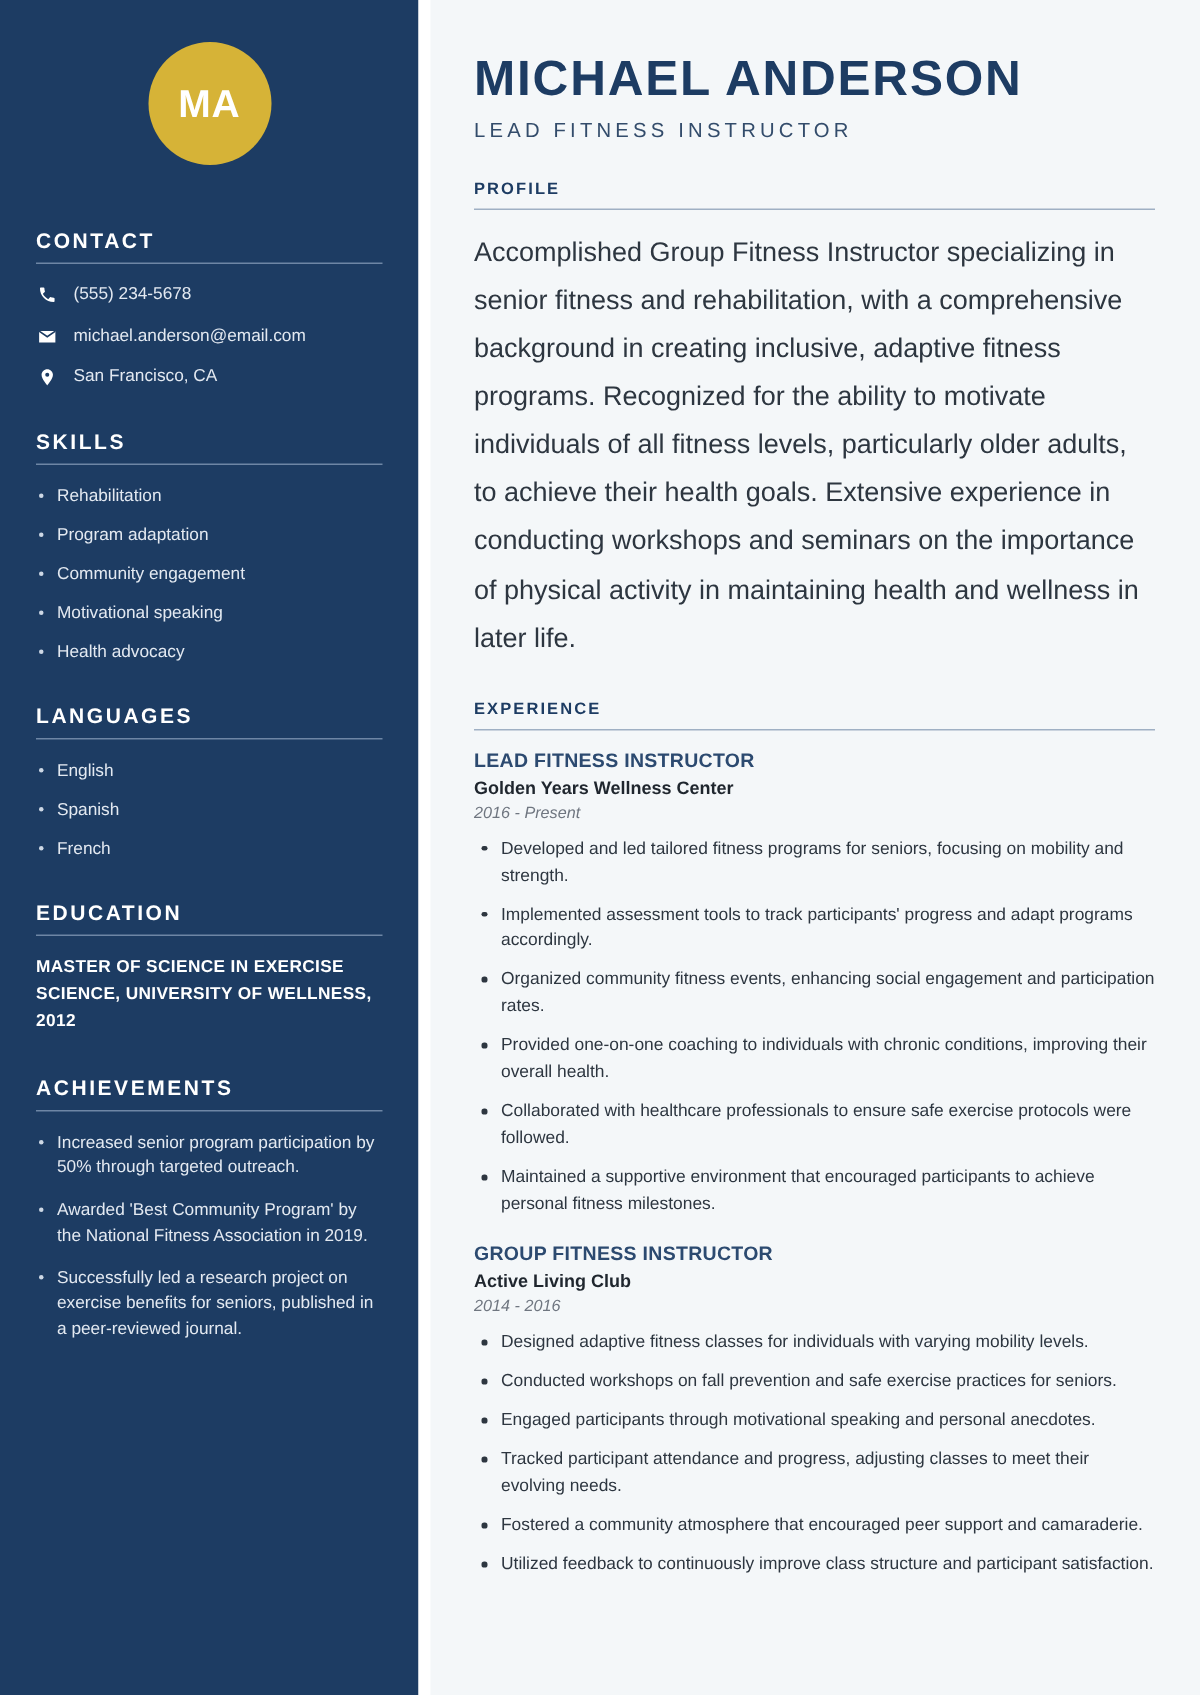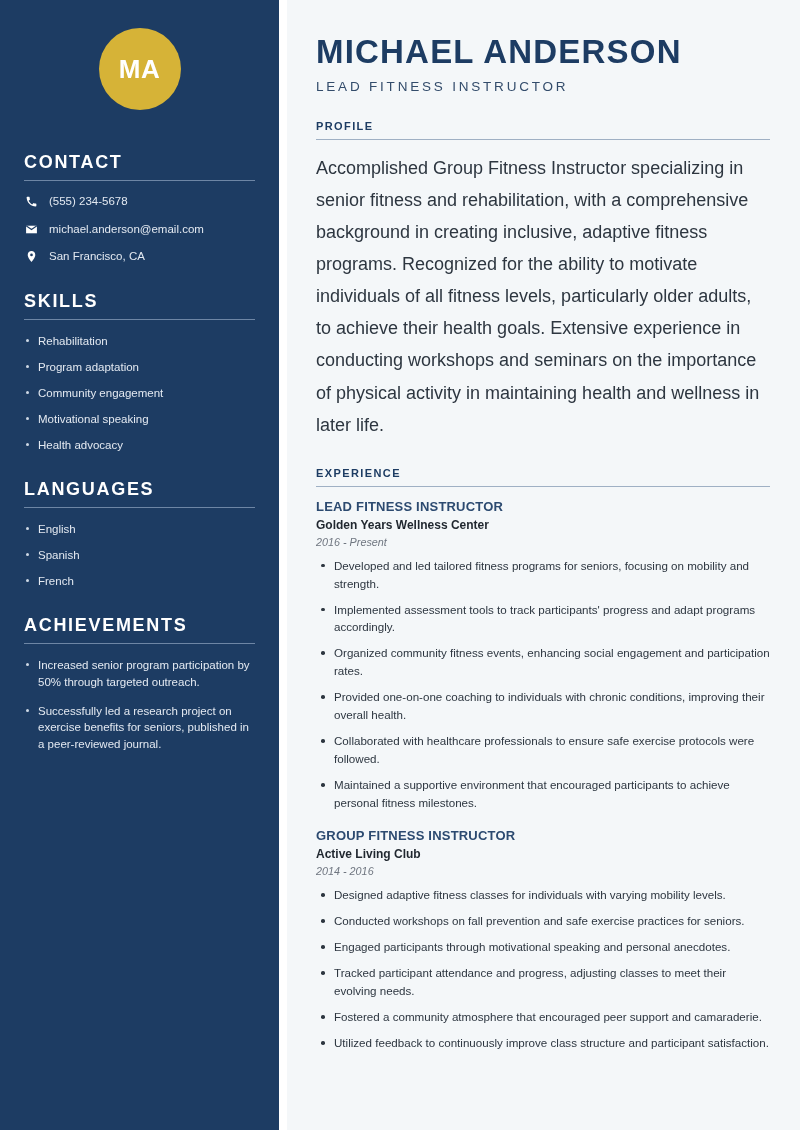--- a/index.html
+++ b/index.html
@@ -46,21 +46,21 @@
     justify-content: center;
     color: #ffffff;
     font-size: 26px;
     font-weight: bold;
     letter-spacing: 0.5px;
   }
 
   .side-section { margin-bottom: 26px; }
 
   .side-heading {
-    font-size: 18px;
+    font-size: 14px;
     font-weight: bold;
     letter-spacing: 1.7px;
     color: #ffffff;
     padding-bottom: 7px;
   }
   .side-rule {
     height: 1px;
     background: #6e86a5;
     margin-bottom: 13px;
   }
@@ -268,26 +268,32 @@
     <section class="side-section">
       <div class="side-heading">LANGUAGES</div>
       <div class="side-rule"></div>
       <ul class="side-list">
         <li>English</li>
         <li>Spanish</li>
         <li>French</li>
       </ul>
     </section>
 
+    <section class="side-section">
+      <div class="side-heading">EDUCATION</div>
+      <div class="side-rule"></div>
+      <div class="edu-entry">MASTER OF SCIENCE IN EXERCISE SCIENCE, UNIVERSITY OF WELLNESS, 2012</div>
+    </section>
 
     <section class="side-section">
       <div class="side-heading">ACHIEVEMENTS</div>
       <div class="side-rule"></div>
       <ul class="side-list wrap">
         <li>Increased senior program participation by 50% through targeted outreach.</li>
+        <li>Awarded 'Best Community Program' by the National Fitness Association in 2019.</li>
         <li>Successfully led a research project on exercise benefits for seniors, published in a peer-reviewed journal.</li>
       </ul>
     </section>
 
   </aside>
 
   <div class="gap-strip"></div>
 
   <main class="main">
 

